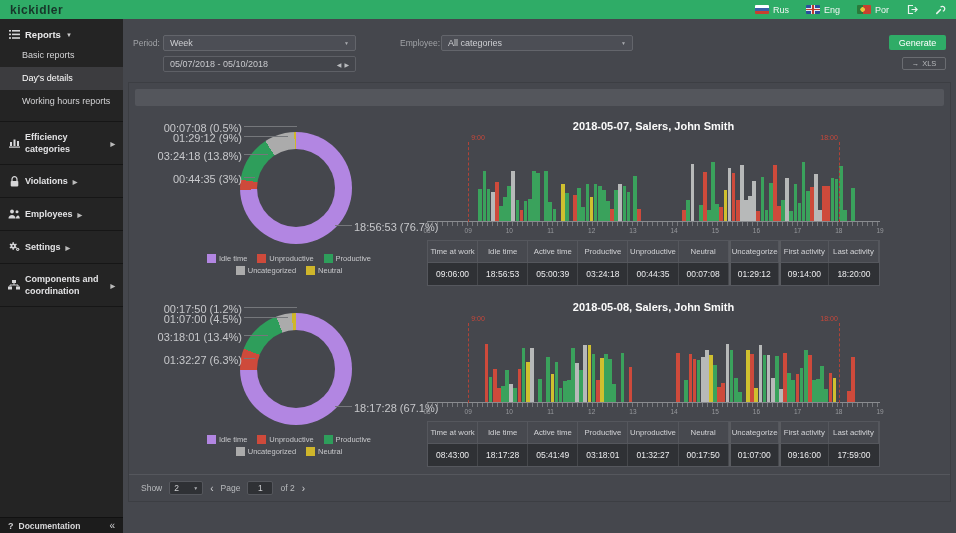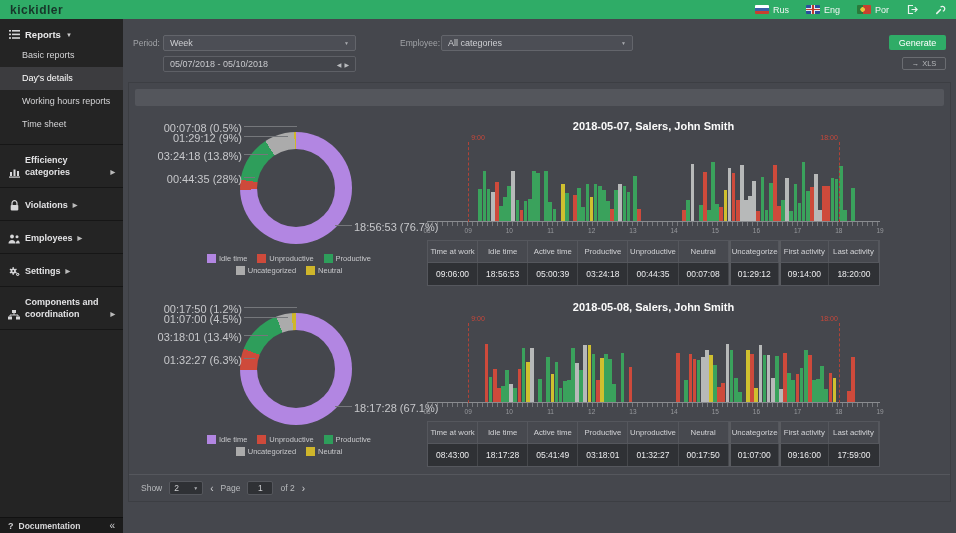--- a/index.html
+++ b/index.html
@@ -29,21 +29,21 @@
   .app { display: flex; height: 514px; }
 
   
   .sidebar { width: 123px; background: #242424; position: relative; flex: none; }
   .side-group { border-bottom: 1px solid #161616; }
   .reports-head { display: flex; align-items: center; gap: 5px; padding: 10px 8px 4px 8px;
       color: #E9E9EA; font-size: 9.5px; font-weight: bold; cursor: pointer; }
   .sub-item { padding: 0 8px 0 22px; line-height: 23px; font-size: 9px; color: #D4D4D6; cursor: pointer; }
   .sub-item.selected { background: #3C3C3F; color: #FFFFFF; }
   .reports-group { padding-bottom: 8px; }
-  .group-item { display: flex; align-items: flex-end; gap: 5px; padding: 9px 8px;
+  .group-item { display: flex; align-items: center; gap: 5px; padding: 9px 8px;
       color: #E2E2E4; font-size: 9px; font-weight: bold; cursor: pointer; line-height: 12px; }
   .group-caret { font-size: 6px; color: #BBB; margin-top: 2px; }
   .reports-caret { font-size: 6px; color: #CCC; }
   .sicon { width: 12px; flex: none; display: inline-flex; justify-content: center; margin-top: 0px; }
   .side-footer { position: absolute; left: 0; right: 0; bottom: 0; height: 16px; background: #1C1C1C;
       border-top: 1px solid #111; display: flex; align-items: center; padding: 0 8px; gap: 5px; }
   .side-footer .doc-label { font-size: 8.5px; font-weight: bold; color: #D8D8DA; }
   .side-footer .collapse { margin-left: auto; color: #CFCFD1; font-size: 10px; cursor: pointer; }
   .q-icon { color: #CFCFD1; font-size: 9px; font-weight: bold; }
 
@@ -183,21 +183,20 @@
                 <rect x="3" y="7.2" width="8" height="1.6"></rect>
               </g>
             </svg>
         </span>
         <span>Reports</span>
         <span class="reports-caret">▼</span>
       </div>
       <div class="sub-item">Basic reports</div>
       <div class="sub-item selected">Day's details</div>
       <div class="sub-item">Working hours reports</div>
-      <div class="sub-item">Time sheet</div>
     </div>
     <div class="side-group">
       <div class="group-item">
         <span class="sicon">
           <svg width="11" height="10" viewBox="0 0 11 10">
               <g fill="#D6D6D8">
                 <rect x="0" y="8.5" width="11" height="1.2"></rect>
                 <rect x="1" y="4" width="2" height="4"></rect>
                 <rect x="4.5" y="1.5" width="2" height="6.5"></rect>
                 <rect x="8" y="3" width="2" height="5"></rect>
@@ -310,21 +309,21 @@
       <div class="panel-strip"></div>
       <div id="sections-host">
   <div class="section">
     <div class="donut-col">
       <div class="donut" style="background: conic-gradient(rgb(178, 134, 226) 0deg, rgb(178, 134, 226) 268.078deg, rgb(206, 74, 59) 268.078deg, rgb(206, 74, 59) 278.563deg, rgb(46, 158, 91) 278.563deg, rgb(46, 158, 91) 326.796deg, rgb(171, 171, 171) 326.796deg, rgb(171, 171, 171) 358.252deg, rgb(207, 182, 43) 358.252deg, rgb(207, 182, 43) 360deg);">
                 <div class="donut-hole"></div>
               </div>
       <div class="dl dl-left dl0">00:07:08 (0.5%)</div>
       <div class="dl dl-left dl1">01:29:12 (9%)</div>
       <div class="dl dl-left dl2">03:24:18 (13.8%)</div>
-      <div class="dl dl-left dl3">00:44:35 (28%)</div>
+      <div class="dl dl-left dl3">00:44:35 (3%)</div>
       <div class="dl dl4">18:56:53 (76.7%)</div>
       <div class="dc dc0"></div>
       <div class="dc dc1"></div>
       <div class="dc dc2"></div>
       <div class="dc dc3"></div>
       <div class="dc dc4"></div>
       <div class="legend">
                 <div class="legend-row">
                   <span class="legend-item">
                     <span class="legend-swatch" style="background: rgb(178, 134, 226);"></span>

